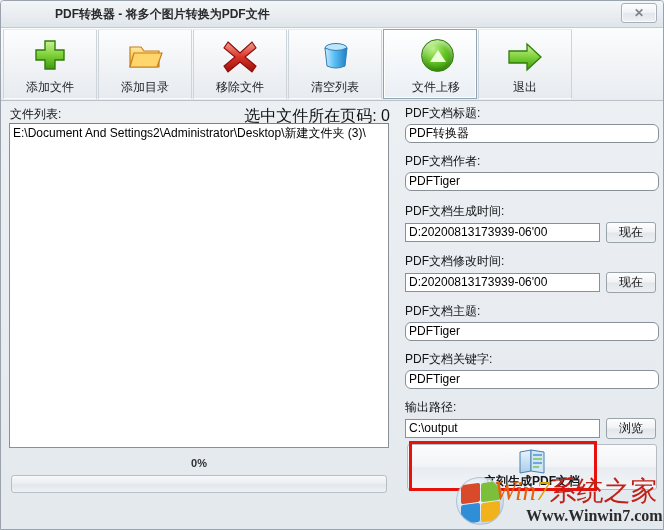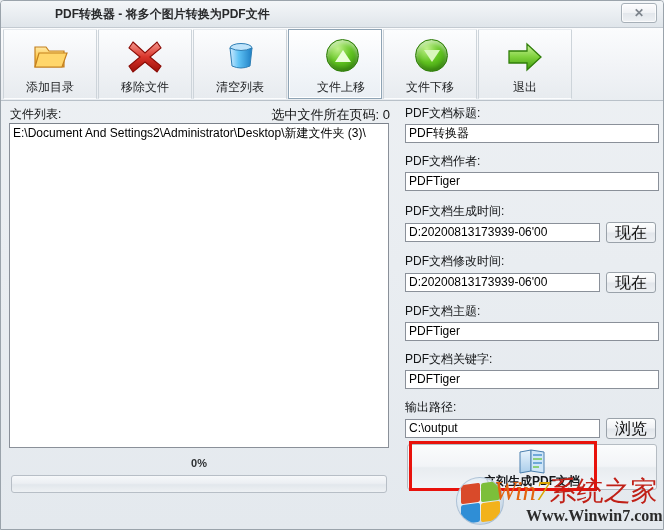--- a/index.html
+++ b/index.html
@@ -160,21 +160,21 @@
   }
   .lbl-filelist {
     position: absolute;
     left: 9px; top: 5px;
     font-size: 12px;
     color: #121314;
   }
   .lbl-pageno {
     position: absolute;
     right: 7px; top: 5px;
-    font-size: 13px;
+    font-size: 16px;
     color: #121314;
     white-space: nowrap;
     margin-left: 24px;
   }
   .listbox {
     position: absolute;
     left: 8px; top: 22px;
     width: 380px; height: 325px;
     background: #ffffff;
     border: 1px solid #8a9099;
@@ -236,31 +236,31 @@
     background: #ffffff;
     box-sizing: border-box;
     font-size: 12px;
     color: #000;
     line-height: 17px;
     padding: 0 2px 0 3px;
     white-space: nowrap;
     overflow: hidden;
     font-family: "Liberation Sans", sans-serif;
   }
-  .tb-wide { width: 300px; }
+  .tb-wide { width: 300px; border-radius: 6px; }
   .tb-narrow { width: 195px; }
   .smallbtn {
     margin-left: 6px;
     width: 50px;
     height: 21px;
     border: 1px solid #9aa2aa;
     border-radius: 3px;
     box-sizing: border-box;
     background: linear-gradient(#fdfefe 0%, #f0f2f5 48%, #e2e6eb 52%, #edf0f3 100%);
-    font-size: 16px;
+    font-size: 12px;
     color: #111;
     text-align: center;
     line-height: 19px;
     font-family: "Liberation Sans", sans-serif;
   }
 
   .gen-btn {
     position: absolute;
     left: 8px; top: 443px;
     width: 250px; height: 46px;
@@ -347,20 +347,35 @@
 
     <div class="titlebar">
       <div class="title-text">PDF转换器 - 将多个图片转换为PDF文件</div>
       <div class="close-btn">
         <div class="close-glyph">✕</div>
       </div>
     </div>
 
     <div class="toolbar">
 
+      <div class="tb-btn">
+        <div class="tb-icon">
+          <svg class="ico-plus" viewBox="0 0 32 32">
+            <defs>
+              <linearGradient id="gp" x1="0" y1="0" x2="0" y2="1">
+                <stop offset="0" stop-color="#c9f293"></stop>
+                <stop offset="0.5" stop-color="#7ed13a"></stop>
+                <stop offset="1" stop-color="#3f9a0d"></stop>
+              </linearGradient>
+            </defs>
+            <path d="M11,2 L21,2 L21,11 L30,11 L30,21 L21,21 L21,30 L11,30 L11,21 L2,21 L2,11 L11,11 Z" fill="url(#gp)" stroke="#2f7e08" stroke-width="1.4"></path>
+          </svg>
+        </div>
+        <div class="tb-label">添加文件</div>
+      </div>
 
       <div class="tb-btn">
         <div class="tb-icon">
           <svg width="40" height="40" viewBox="0 0 40 40" style="position:absolute;left:3px;top:3px;">
             <defs>
               <linearGradient id="gf" x1="0" y1="0" x2="0" y2="1">
                 <stop offset="0" stop-color="#ffe9a8"></stop>
                 <stop offset="0.55" stop-color="#fdc743"></stop>
                 <stop offset="1" stop-color="#e8972c"></stop>
               </linearGradient>
@@ -407,28 +422,20 @@
 
       <div class="tb-btn selected">
         <div class="tb-icon">
           <div class="ico-circle">
               <div class="tri-up"></div>
             </div>
         </div>
         <div class="tb-label">文件上移</div>
       </div>
 
-      <div class="tb-btn">
-        <div class="tb-icon">
-          <div class="ico-circle">
-              <div class="tri-down"></div>
-            </div>
-        </div>
-        <div class="tb-label">文件下移</div>
-      </div>
 
       <div class="tb-btn">
         <div class="tb-icon">
           <svg width="36" height="32" viewBox="0 0 36 32" style="position:absolute;left:4px;top:7px;">
             <defs>
               <linearGradient id="ga" x1="0" y1="0" x2="0" y2="1">
                 <stop offset="0" stop-color="#cdf3a0"></stop>
                 <stop offset="0.5" stop-color="#7fd13c"></stop>
                 <stop offset="1" stop-color="#3f9a0d"></stop>
               </linearGradient>

